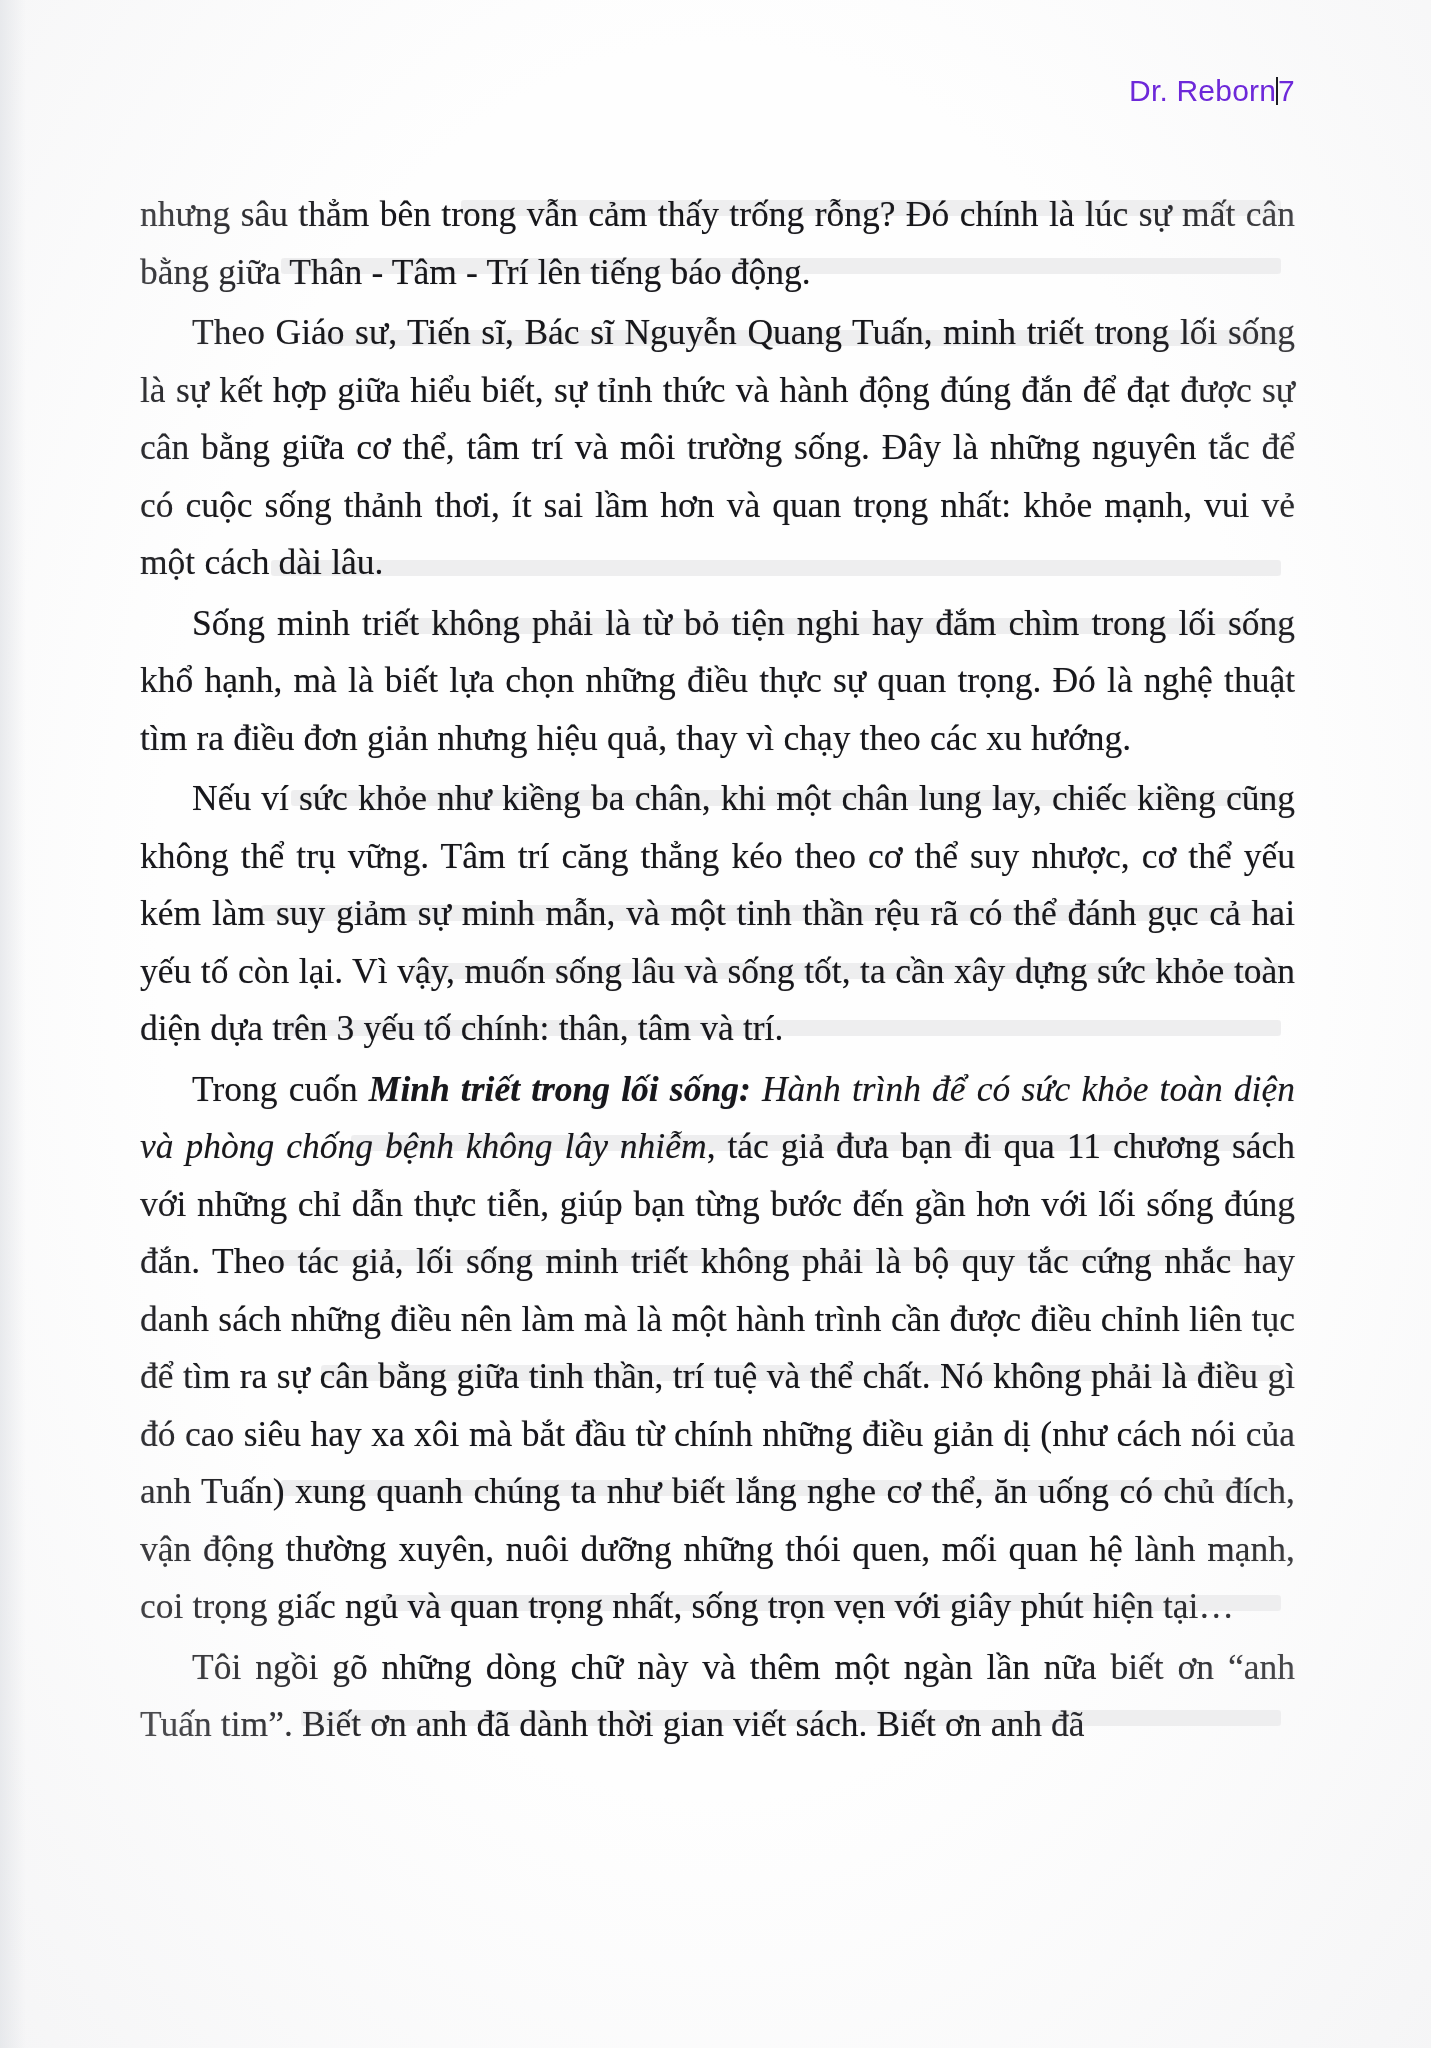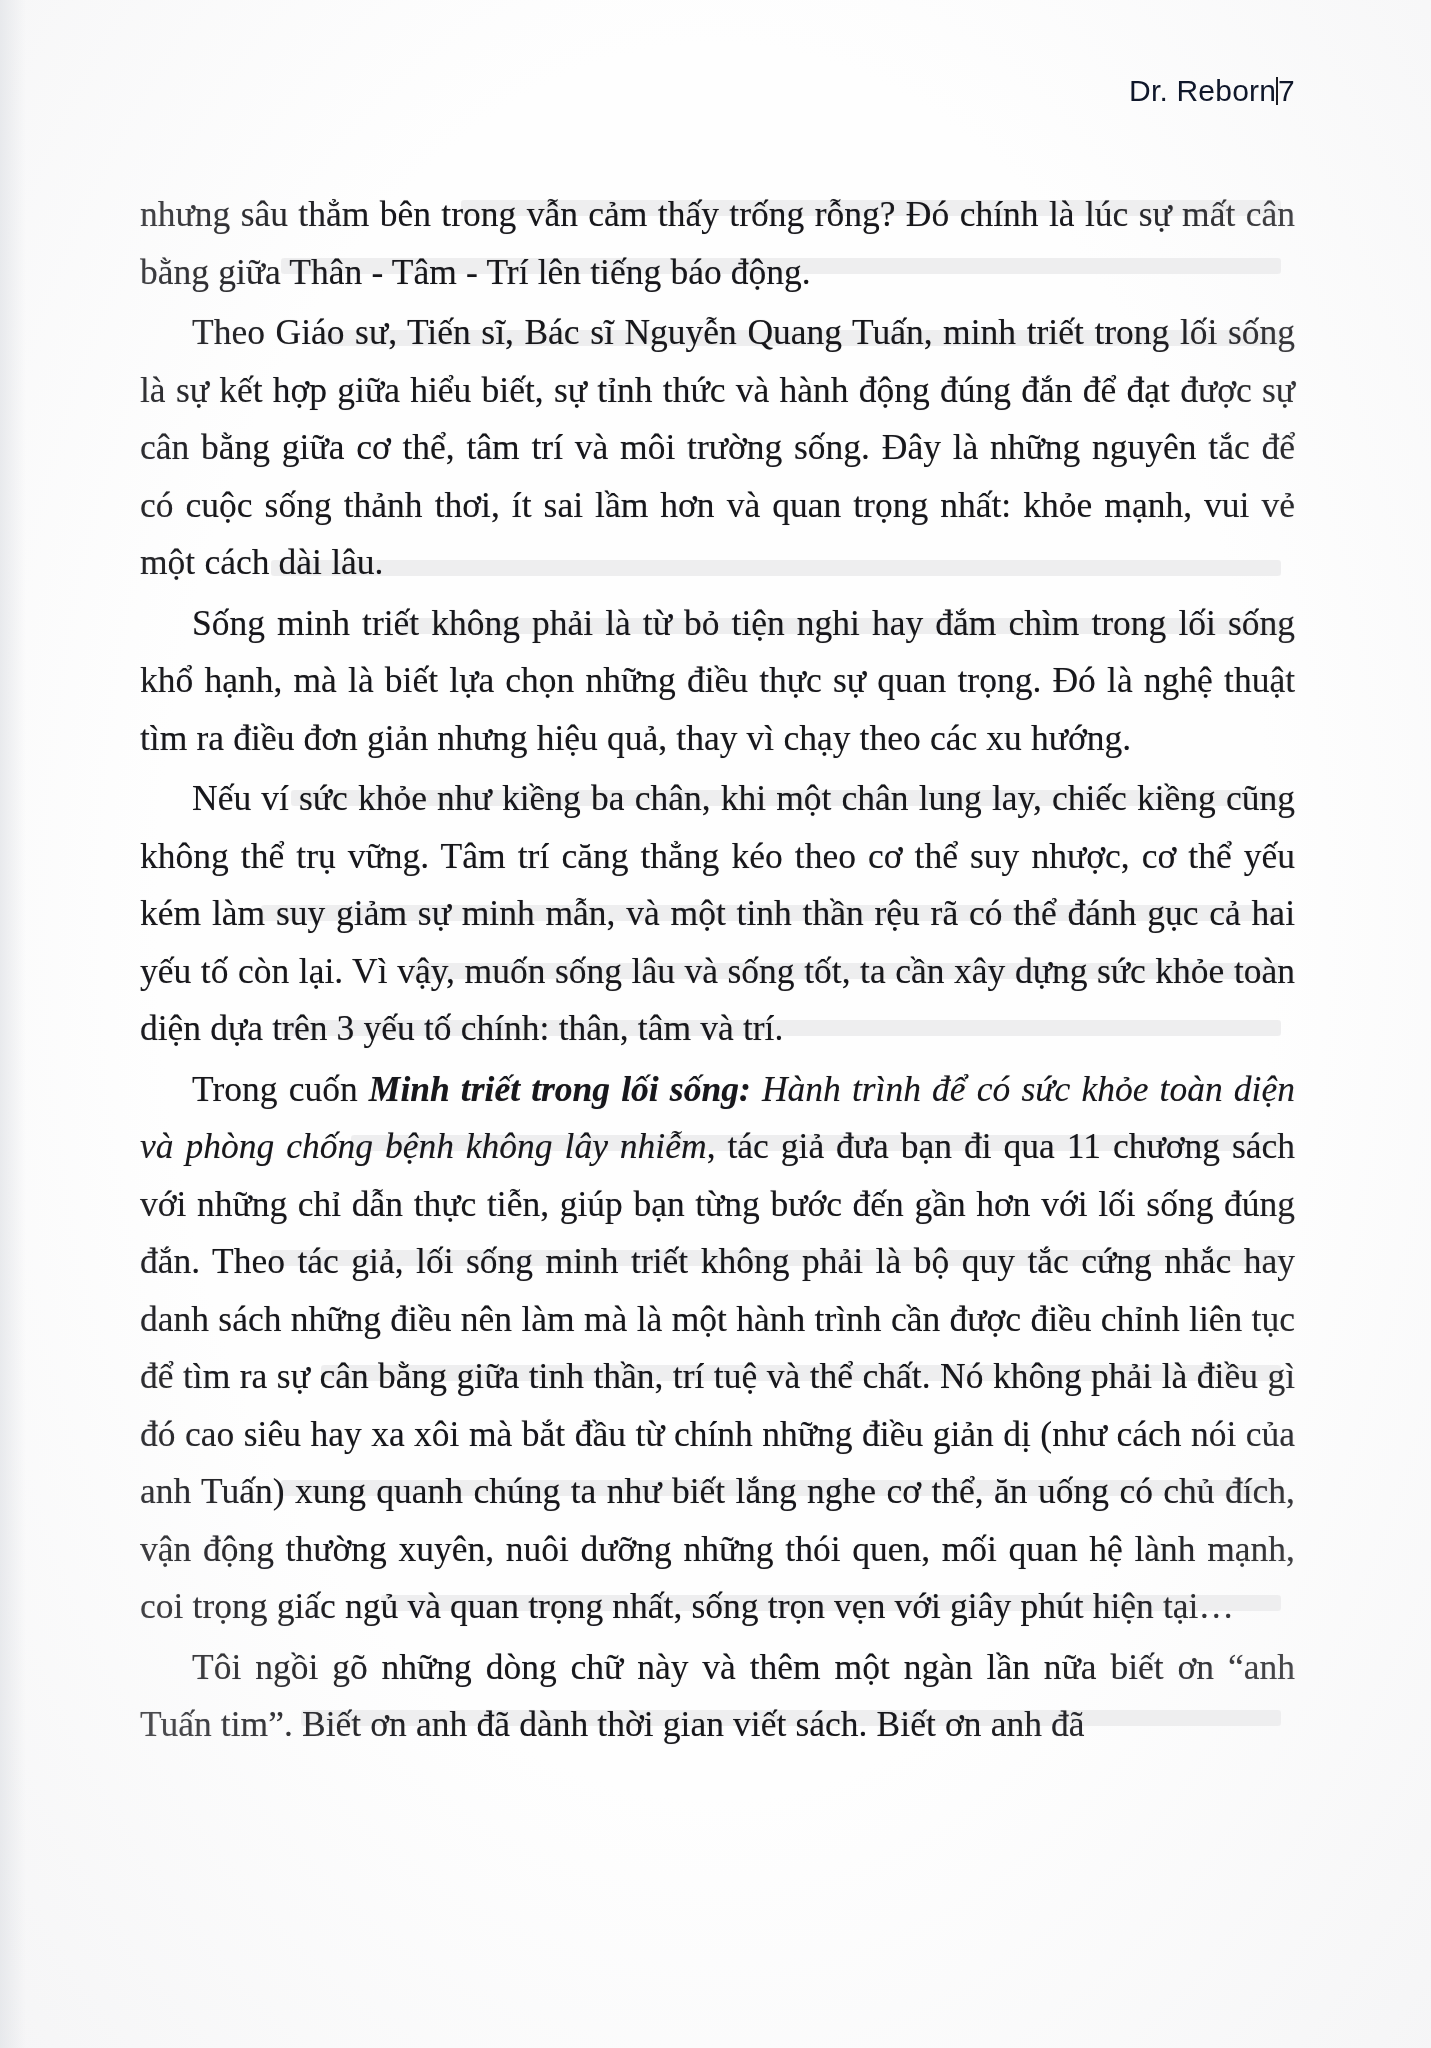--- a/index.html
+++ b/index.html
@@ -42,21 +42,21 @@
   
   .running-header {
     position: absolute;
     top: 74px;
     right: 136px;
     display: flex;
     align-items: flex-start;
     font-family: "Liberation Sans", "DejaVu Sans", sans-serif;
     font-size: 30px;
     letter-spacing: 0.2px;
-    color: #0f172a;
+    color: #6d28d9;
     z-index: 4;
   }
   .running-header .hdr-title { font-weight: 400; }
   .running-header .hdr-rule {
     display: inline-block;
     width: 2px;
     height: 28px;
     background: #1d1d22;
     transform: translateY(3px);
   }

